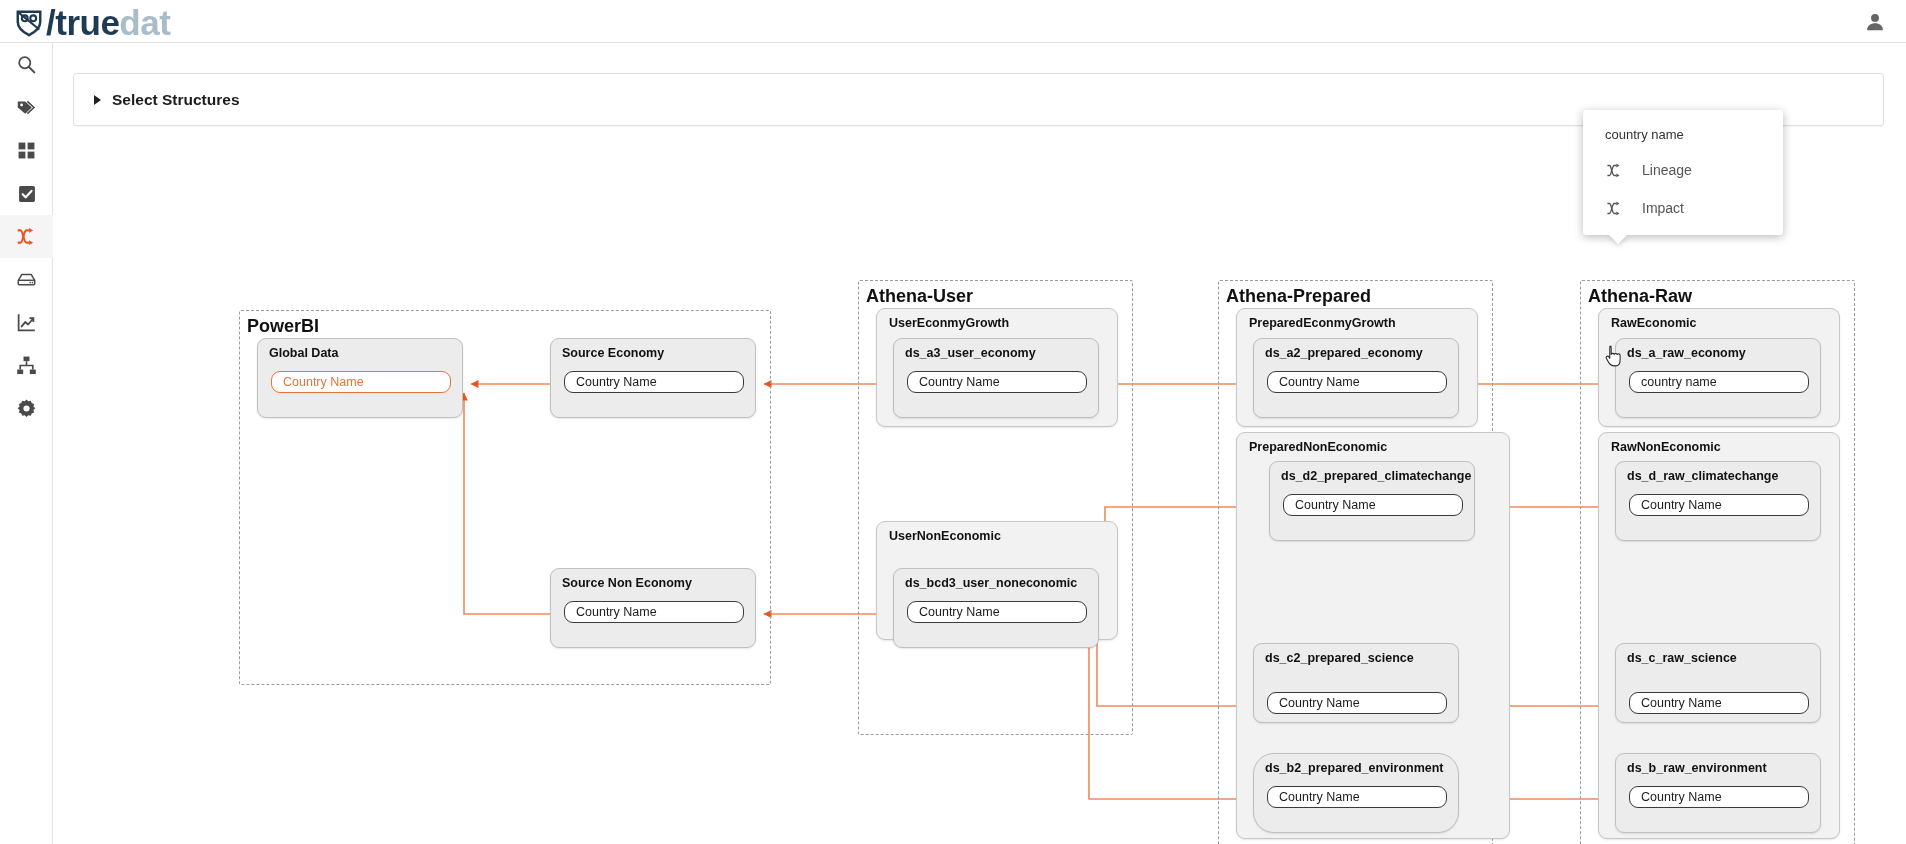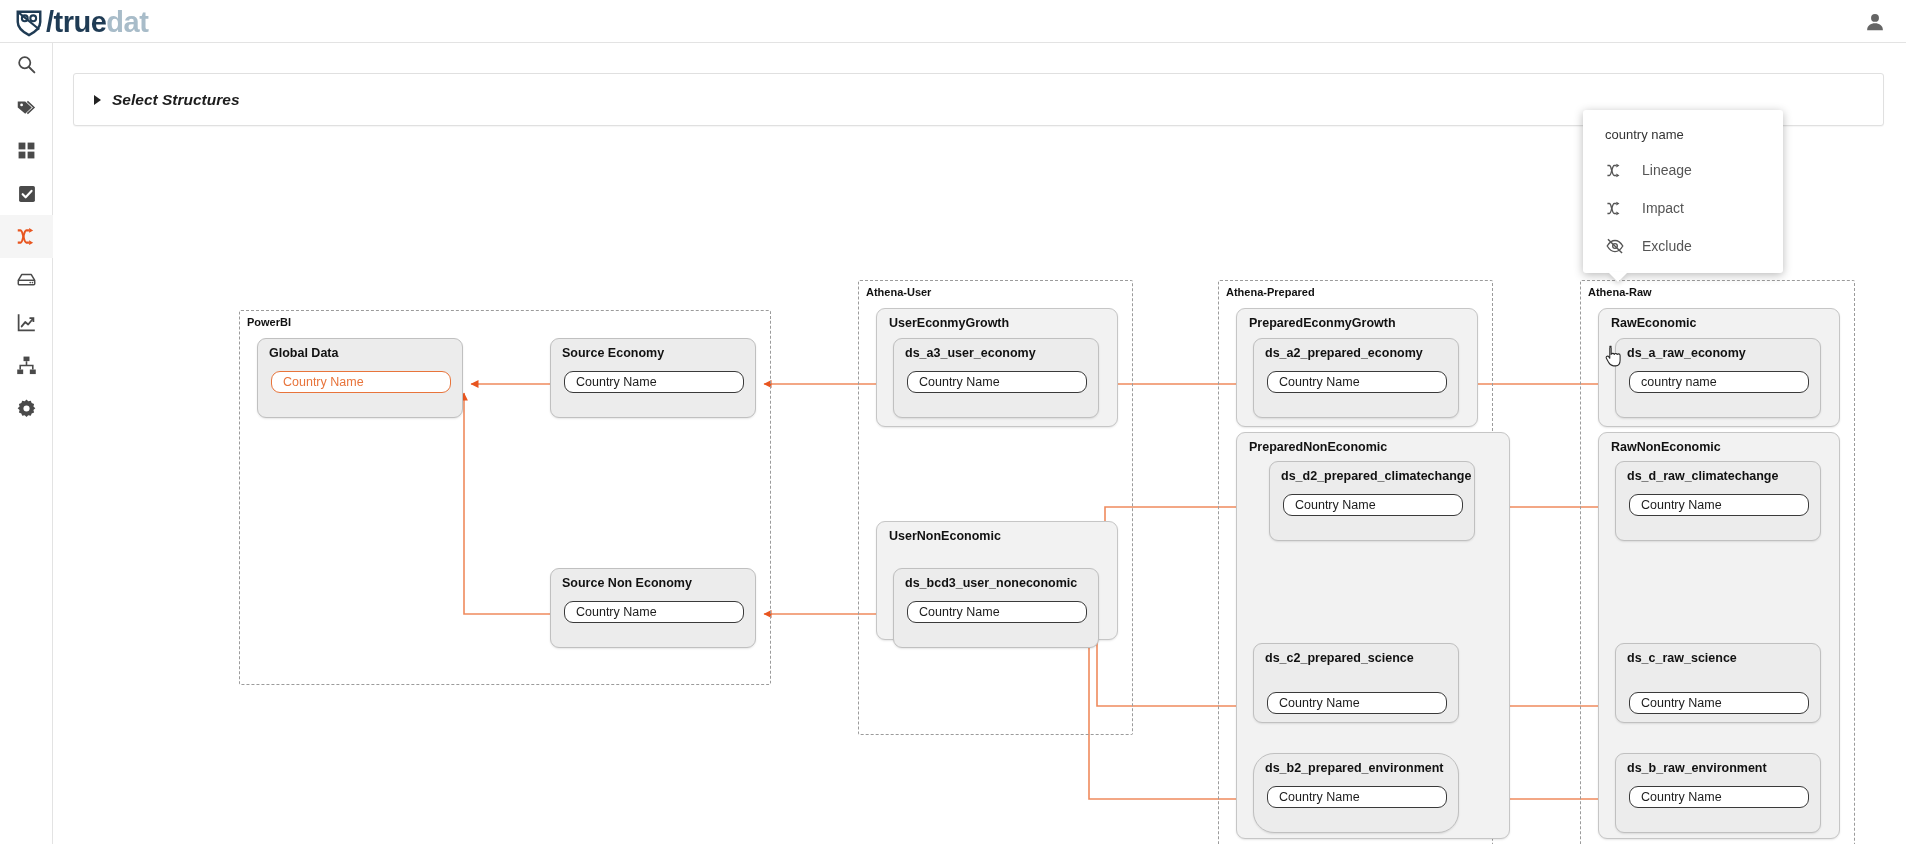--- a/index.html
+++ b/index.html
@@ -20,21 +20,21 @@
     background: #ffffff;
     border-bottom: 1px solid #e3e3e3;
     z-index: 40;
   }
   .logo {
     position: absolute; left: 14px; top: 3px;
     height: 38px; display: flex; align-items: center;
   }
   .logo-mark { width: 30px; height: 30px; margin-right: 2px; }
   .logo-text {
-    font-size: 29px; font-weight: bold; letter-spacing: -0.5px;
+    font-size: 35px; font-weight: bold; letter-spacing: -0.5px;
     line-height: 1;
   }
   .logo-slash { color: #1f3b54; }
   .logo-true { color: #1f3b54; }
   .logo-dat { color: #a8bcc9; }
   .user-icon {
     position: absolute; right: 20px; top: 11px;
     width: 22px; height: 22px;
   }
 
@@ -66,21 +66,21 @@
   .panel {
     position: absolute; left: 20px; top: 30px;
     width: 1811px; height: 53px;
     background: #ffffff;
     border: 1px solid #e0e0e0;
     border-radius: 3px;
     box-shadow: 0 1px 1px rgba(0,0,0,0.04);
   }
   .panel-head {
     display: flex; align-items: center; height: 51px;
-    padding-left: 20px; cursor: pointer; font-style: italic;
+    padding-left: 20px; cursor: pointer;
   }
   .caret {
     width: 0; height: 0;
     border-left: 7px solid #222;
     border-top: 5px solid transparent;
     border-bottom: 5px solid transparent;
     margin-right: 11px;
   }
   .panel-title {
     font-size: 15.5px; font-weight: bold; color: #1c1c1c;
@@ -99,21 +99,21 @@
 
   
   .sysgroup {
     position: absolute;
     border: 1px dashed #9b9b9b;
     border-radius: 2px;
     background: transparent;
   }
   .sysgroup-label {
     position: absolute; left: 7px; top: 5px;
-    font-size: 11px; font-weight: bold; color: #111;
+    font-size: 18px; font-weight: bold; color: #111;
     white-space: nowrap;
   }
 
   
   .grp {
     position: absolute;
     background: #f2f2f2;
     border: 1px solid #c6c6c6;
     border-radius: 9px;
     box-shadow: 0 1px 2px rgba(0,0,0,0.10);
@@ -483,31 +483,20 @@
       <svg viewBox="0 0 24 24" width="17" height="17">
         <path d="M2 5 h2.8 c3 0 3.6 14 6.8 14 h3" fill="none" stroke="#555" stroke-width="2"></path>
         <path d="M2 19 h2.8 c3 0 3.6 -14 6.8 -14 h3" fill="none" stroke="#555" stroke-width="2"></path>
         <path d="M14.6 16.4 l4.4 2.6 l-4.4 2.6 z" fill="#555"></path>
         <path d="M14.6 2.4 l4.4 2.6 l-4.4 2.6 z" fill="#555"></path>
       </svg>
     </span>
     <span class="ctx-label">Impact</span>
   </div>
 
-  <div class="ctx-item">
-    <span class="ctx-ico">
-      <svg viewBox="0 0 24 24" width="18" height="18">
-        <path d="M1.6 12 c3 -5 6.6 -7.4 10.4 -7.4 c3.8 0 7.4 2.4 10.4 7.4
-                 c-3 5 -6.6 7.4 -10.4 7.4 c-3.8 0 -7.4 -2.4 -10.4 -7.4 z" fill="none" stroke="#555" stroke-width="1.8"></path>
-        <circle cx="12" cy="12" r="3.1" fill="none" stroke="#555" stroke-width="1.8"></circle>
-        <line x1="2.6" y1="3" x2="21.4" y2="21.4" stroke="#555" stroke-width="2"></line>
-      </svg>
-    </span>
-    <span class="ctx-label">Exclude</span>
-  </div>
 
 
   <div class="ctx-tail"></div>
 </div>
 
 <span class="cursor">
   <svg viewBox="0 0 24 28" width="21" height="25">
     <path d="M6.6 2.4 c1.1 0 1.6 0.9 1.6 1.8 v7.4 c0.3 -0.7 1 -1.2 1.8 -1.2
              c0.8 0 1.5 0.5 1.7 1.2 c0.3 -0.6 0.9 -1 1.7 -1 c0.8 0 1.5 0.5 1.7 1.2
              c0.3 -0.5 0.9 -0.8 1.5 -0.8 c1 0 1.8 0.8 1.8 1.9 v5.5

